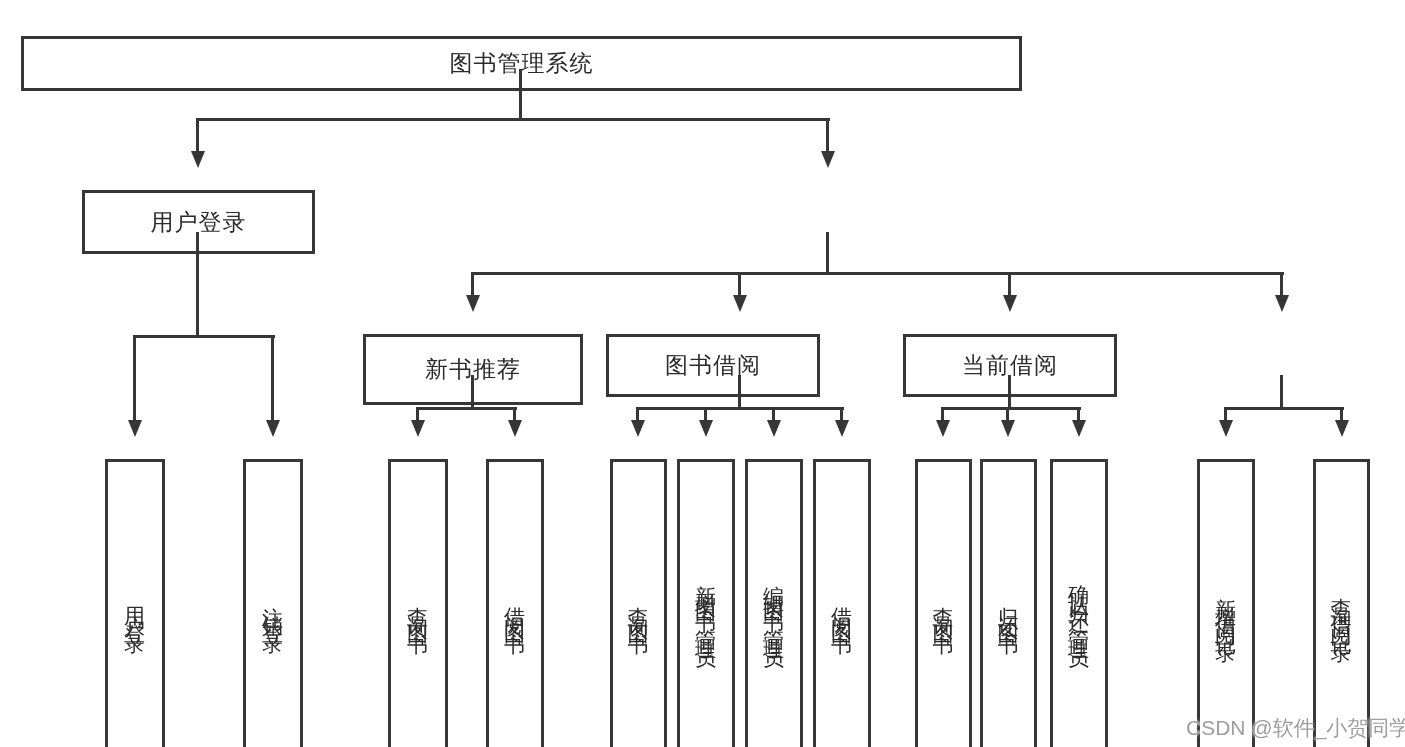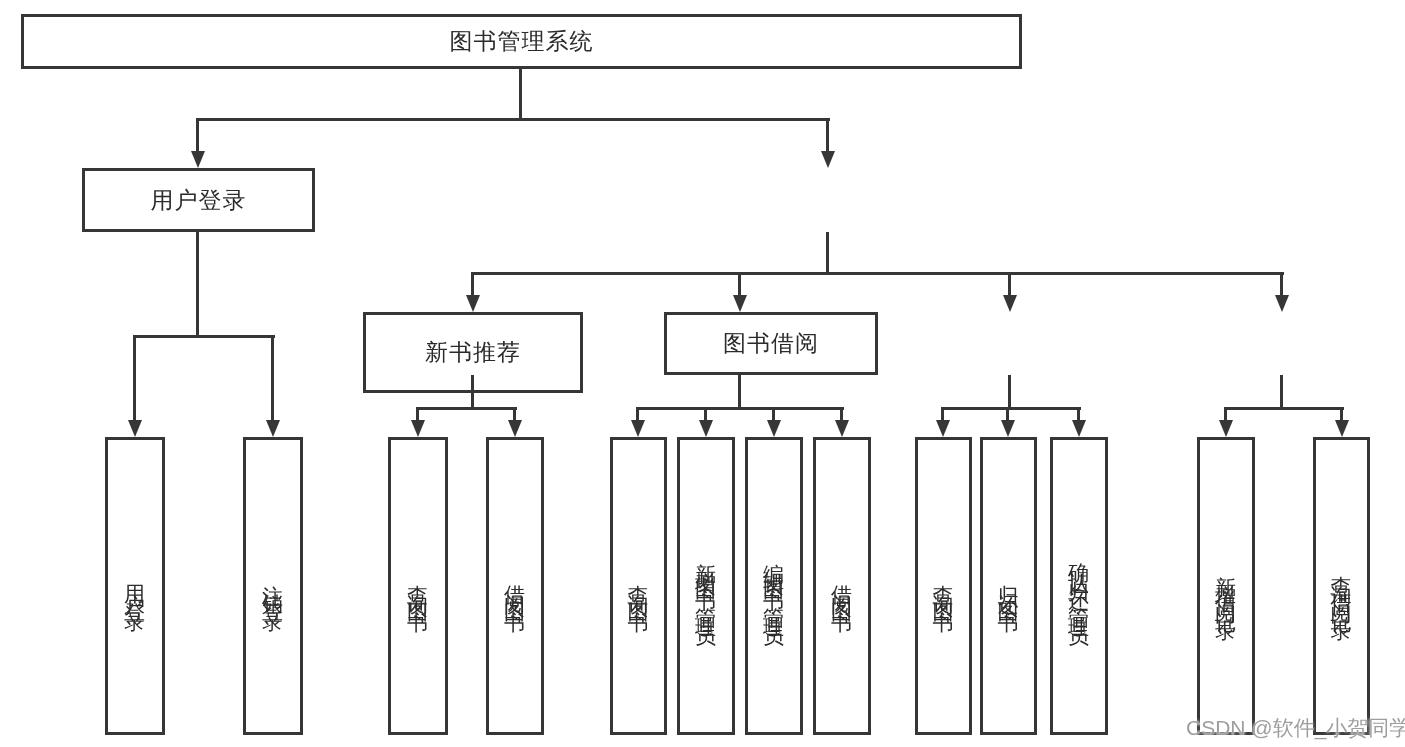--- a/index.html
+++ b/index.html
@@ -15,20 +15,21 @@
   .node {
     position: absolute;
     box-sizing: border-box;
     border: 3px solid #363636;
     background: #ffffff;
     display: flex;
     align-items: center;
     justify-content: center;
     text-align: center;
     color: #2b2b2b;
+    margin-top: 22px;
   }
   .big   { font-size: 23px; letter-spacing: 1px; }
   .leaf  {
     writing-mode: vertical-rl;
     text-orientation: mixed;
     font-size: 21px;
     letter-spacing: 9px;
     line-height: 1;
   }
   .h-line, .v-line {
@@ -58,22 +59,23 @@
 </style>
 </head>
 <body>
 
 <div id="stage">
 
   <div class="node big" style="left:21px; top:14px; width:1001px; height:55px;">图书管理系统</div>
 
   <div class="node big" style="left:82px; top:168px; width:233px; height:64px;">用户登录</div>
 
-  <div class="node big" style="left:363px; top:312px; width:220px; height:81px;">新书推荐</div>
-  <div class="node big" style="left:664px; top:312px; width:214px; height:63px;">图书借阅</div>
+  <div class="node big" style="left:363px; top:312px; width:220px; height:71px;">新书推荐</div>
+  <div class="node big" style="left:606px; top:312px; width:214px; height:63px;">图书借阅</div>
+  <div class="node big" style="left:903px; top:312px; width:214px; height:63px;">当前借阅</div>
 
   <div class="node leaf" style="left:105px; top:437px; width:60px; height:298px;">用户登录</div>
   <div class="node leaf" style="left:243px; top:437px; width:60px; height:298px;">注销登录</div>
 
   <div class="node leaf" style="left:388px; top:437px; width:60px; height:298px;">查询图书</div>
   <div class="node leaf" style="left:486px; top:437px; width:58px; height:298px;">借阅图书</div>
 
   <div class="node leaf" style="left:610px; top:437px; width:57px; height:298px;">查询图书</div>
   <div class="node leaf" style="left:677px; top:437px; width:58px; height:298px;">新增图书（管理员）</div>
   <div class="node leaf" style="left:745px; top:437px; width:58px; height:298px;">编辑图书（管理员）</div>

